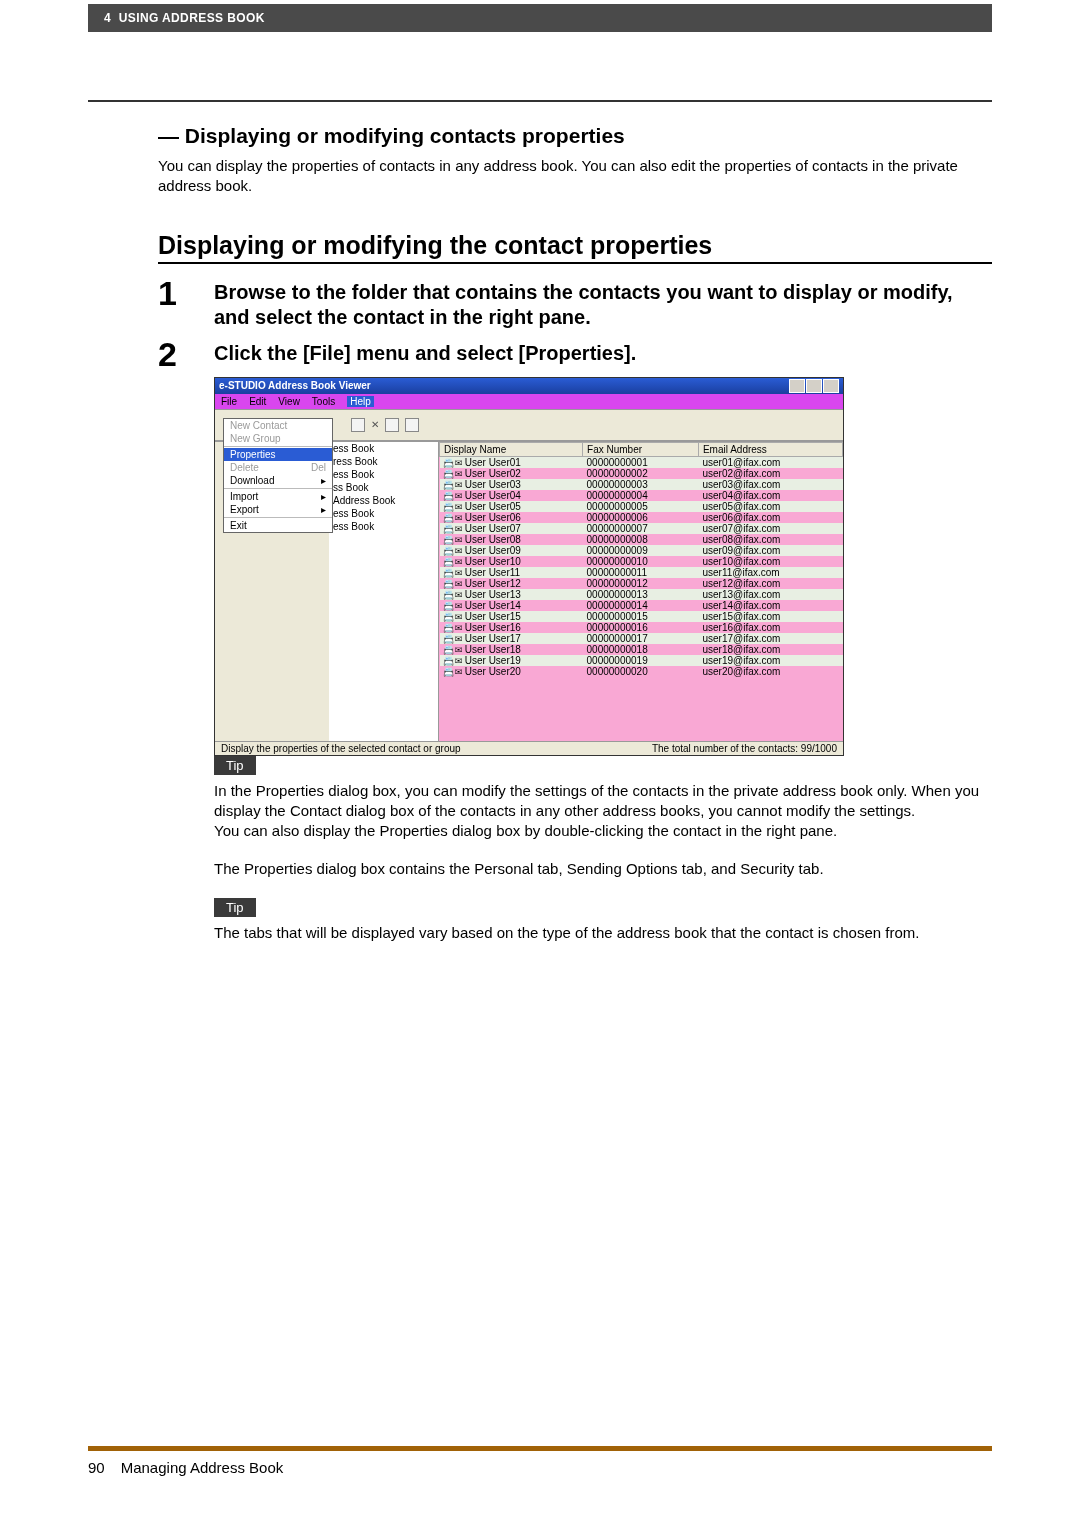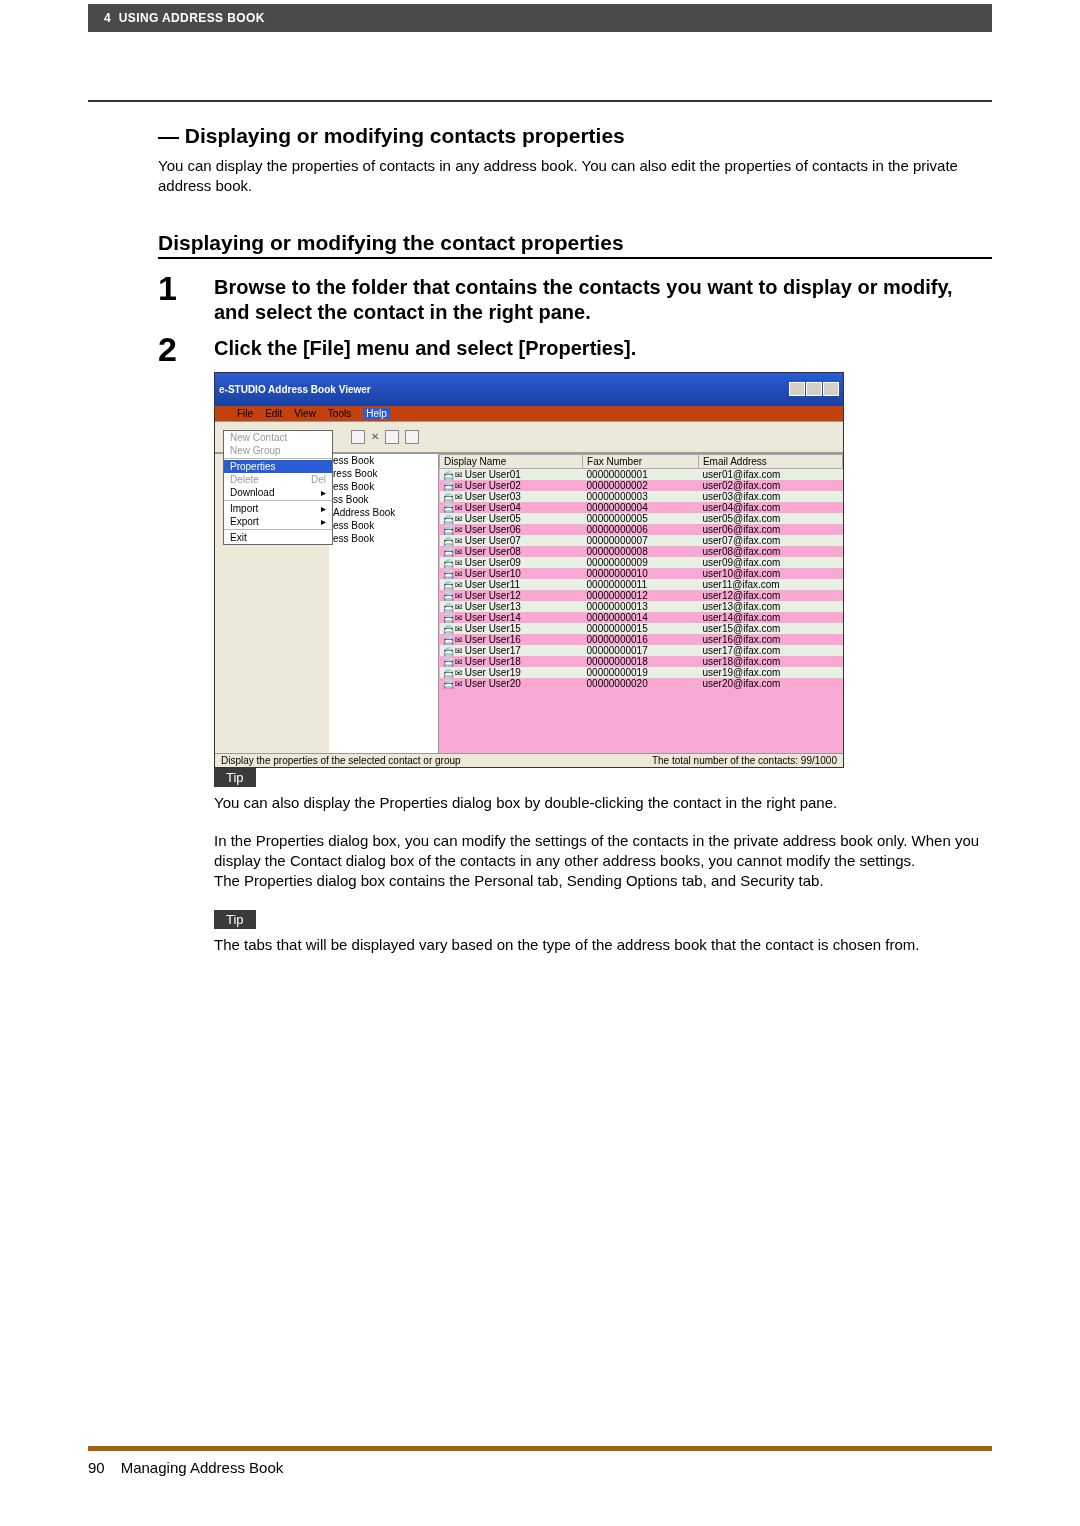--- a/index.html
+++ b/index.html
@@ -6,34 +6,34 @@
   html, body { width: 1080px; height: 1526px; background: #fff; font-family: Arial, Helvetica, sans-serif; color: #000; }
   .page { width: 1080px; height: 1526px; padding: 0 88px; position: relative; }
   .header-bar { display: flex; align-items: center; height: 28px; background: #4a4a4a; color: #fff; margin-top: 4px; }
   .header-bar .chnum { font-weight: bold; font-size: 12px; margin: 0 8px 0 16px; }
   .header-bar .chtxt { font-weight: bold; font-size: 12px; letter-spacing: .4px; }
   .rule-thin { height: 2px; background: #333; margin-top: 68px; margin-bottom: 22px; }
 
   .sec-title { font-size: 21px; font-weight: bold; margin-left: 70px; margin-bottom: 8px; }
   .sec-body { font-size: 15px; line-height: 1.35; margin-left: 70px; margin-right: 4px; margin-bottom: 34px; }
 
-  .sub-title { font-size: 21px; font-weight: bold; margin-left: 70px; margin-bottom: 2px; }
+  .sub-title { font-size: 25px; font-weight: bold; margin-left: 70px; margin-bottom: 2px; }
   .sub-rule { height: 2px; background: #000; margin-left: 70px; margin-bottom: 12px; }
 
   .step { display: flex; margin-left: 70px; margin-bottom: 4px; }
   .step .num { font-size: 34px; font-weight: bold; font-family: "Arial Black", Arial, sans-serif; width: 56px; line-height: 1; flex: none; }
   .step .txt { font-size: 20px; font-weight: bold; line-height: 1.28; padding-top: 4px; }
   .step2 { margin-top: 6px; }
 
   .screenshot-wrap { margin-left: 126px; margin-top: 6px; }
   .app-window { width: 630px; border: 1px solid #333; background: #ece9d8; font-size: 10px; }
-  .titlebar { height: 33px; background: linear-gradient(#2a5cd4,#1a3fa0); color: #fff; display: flex; align-items: center; padding: 0 4px; font-weight: bold; font-size: 10px; }
+  .titlebar { height: 16px; background: linear-gradient(#2a5cd4,#1a3fa0); color: #fff; display: flex; align-items: center; padding: 0 4px; font-weight: bold; font-size: 10px; }
   .titlebar .buttons { margin-left: auto; display: flex; gap: 1px; }
   .titlebar .btn { width: 16px; height: 14px; background: #d4d0c8; border: 1px solid #fff; }
-  .menubar { display: flex; gap: 12px; padding: 2px 22px; border-bottom: 1px solid #999; background: #c2410c; }
+  .menubar { display: flex; gap: 12px; padding: 2px 6px; border-bottom: 1px solid #999; background: #d946ef; }
   .menubar span:last-child { background: #2a5cd4; color: #fff; padding: 0 3px; }
   .toolbar-dd { display: flex; border-bottom: 1px solid #999; }
   .dd-menu { background: #fff; border: 1px solid #666; width: 110px; margin: 4px 0 4px 4px; font-size: 10px; }
   .dd-menu div { padding: 1px 6px; display: flex; justify-content: space-between; }
   .dd-menu .sel { background: #2a5cd4; color: #fff; }
   .dd-menu .dis { color: #9a9a9a; }
   .dd-menu hr { border: none; border-top: 1px solid #bbb; margin: 1px 0; }
   .icons-strip { display: flex; align-items: center; gap: 6px; padding: 8px 6px; color: #555; }
   .icon-placeholder { width: 14px; height: 14px; border: 1px solid #888; background: #f4f4f4; }
 
@@ -269,23 +269,23 @@
       </div>
       <div class="statusbar">
         <span>Display the properties of the selected contact or group</span>
         <span class="right">The total number of the contacts: 99/1000</span>
       </div>
     </div>
   </div>
 
 
   <div class="tip-badge">Tip</div>
+  <div class="para" style="margin-bottom:0;">In the Properties dialog box, you can modify the settings of the contacts in the private address book only. When you display the Contact dialog box of the contacts in any other address books, you cannot modify the settings.</div>
+
   <div class="para">You can also display the Properties dialog box by double-clicking the contact in the right pane.</div>
-
-  <div class="para" style="margin-bottom:0;">In the Properties dialog box, you can modify the settings of the contacts in the private address book only. When you display the Contact dialog box of the contacts in any other address books, you cannot modify the settings.</div>
   <div class="para">The Properties dialog box contains the Personal tab, Sending Options tab, and Security tab.</div>
 
   <div class="tip-badge">Tip</div>
   <div class="para">The tabs that will be displayed vary based on the type of the address book that the contact is chosen from.</div>
 
   <div class="footer">
     <span class="pg">90</span>
     <span class="txt">Managing Address Book</span>
   </div>
 </div>

